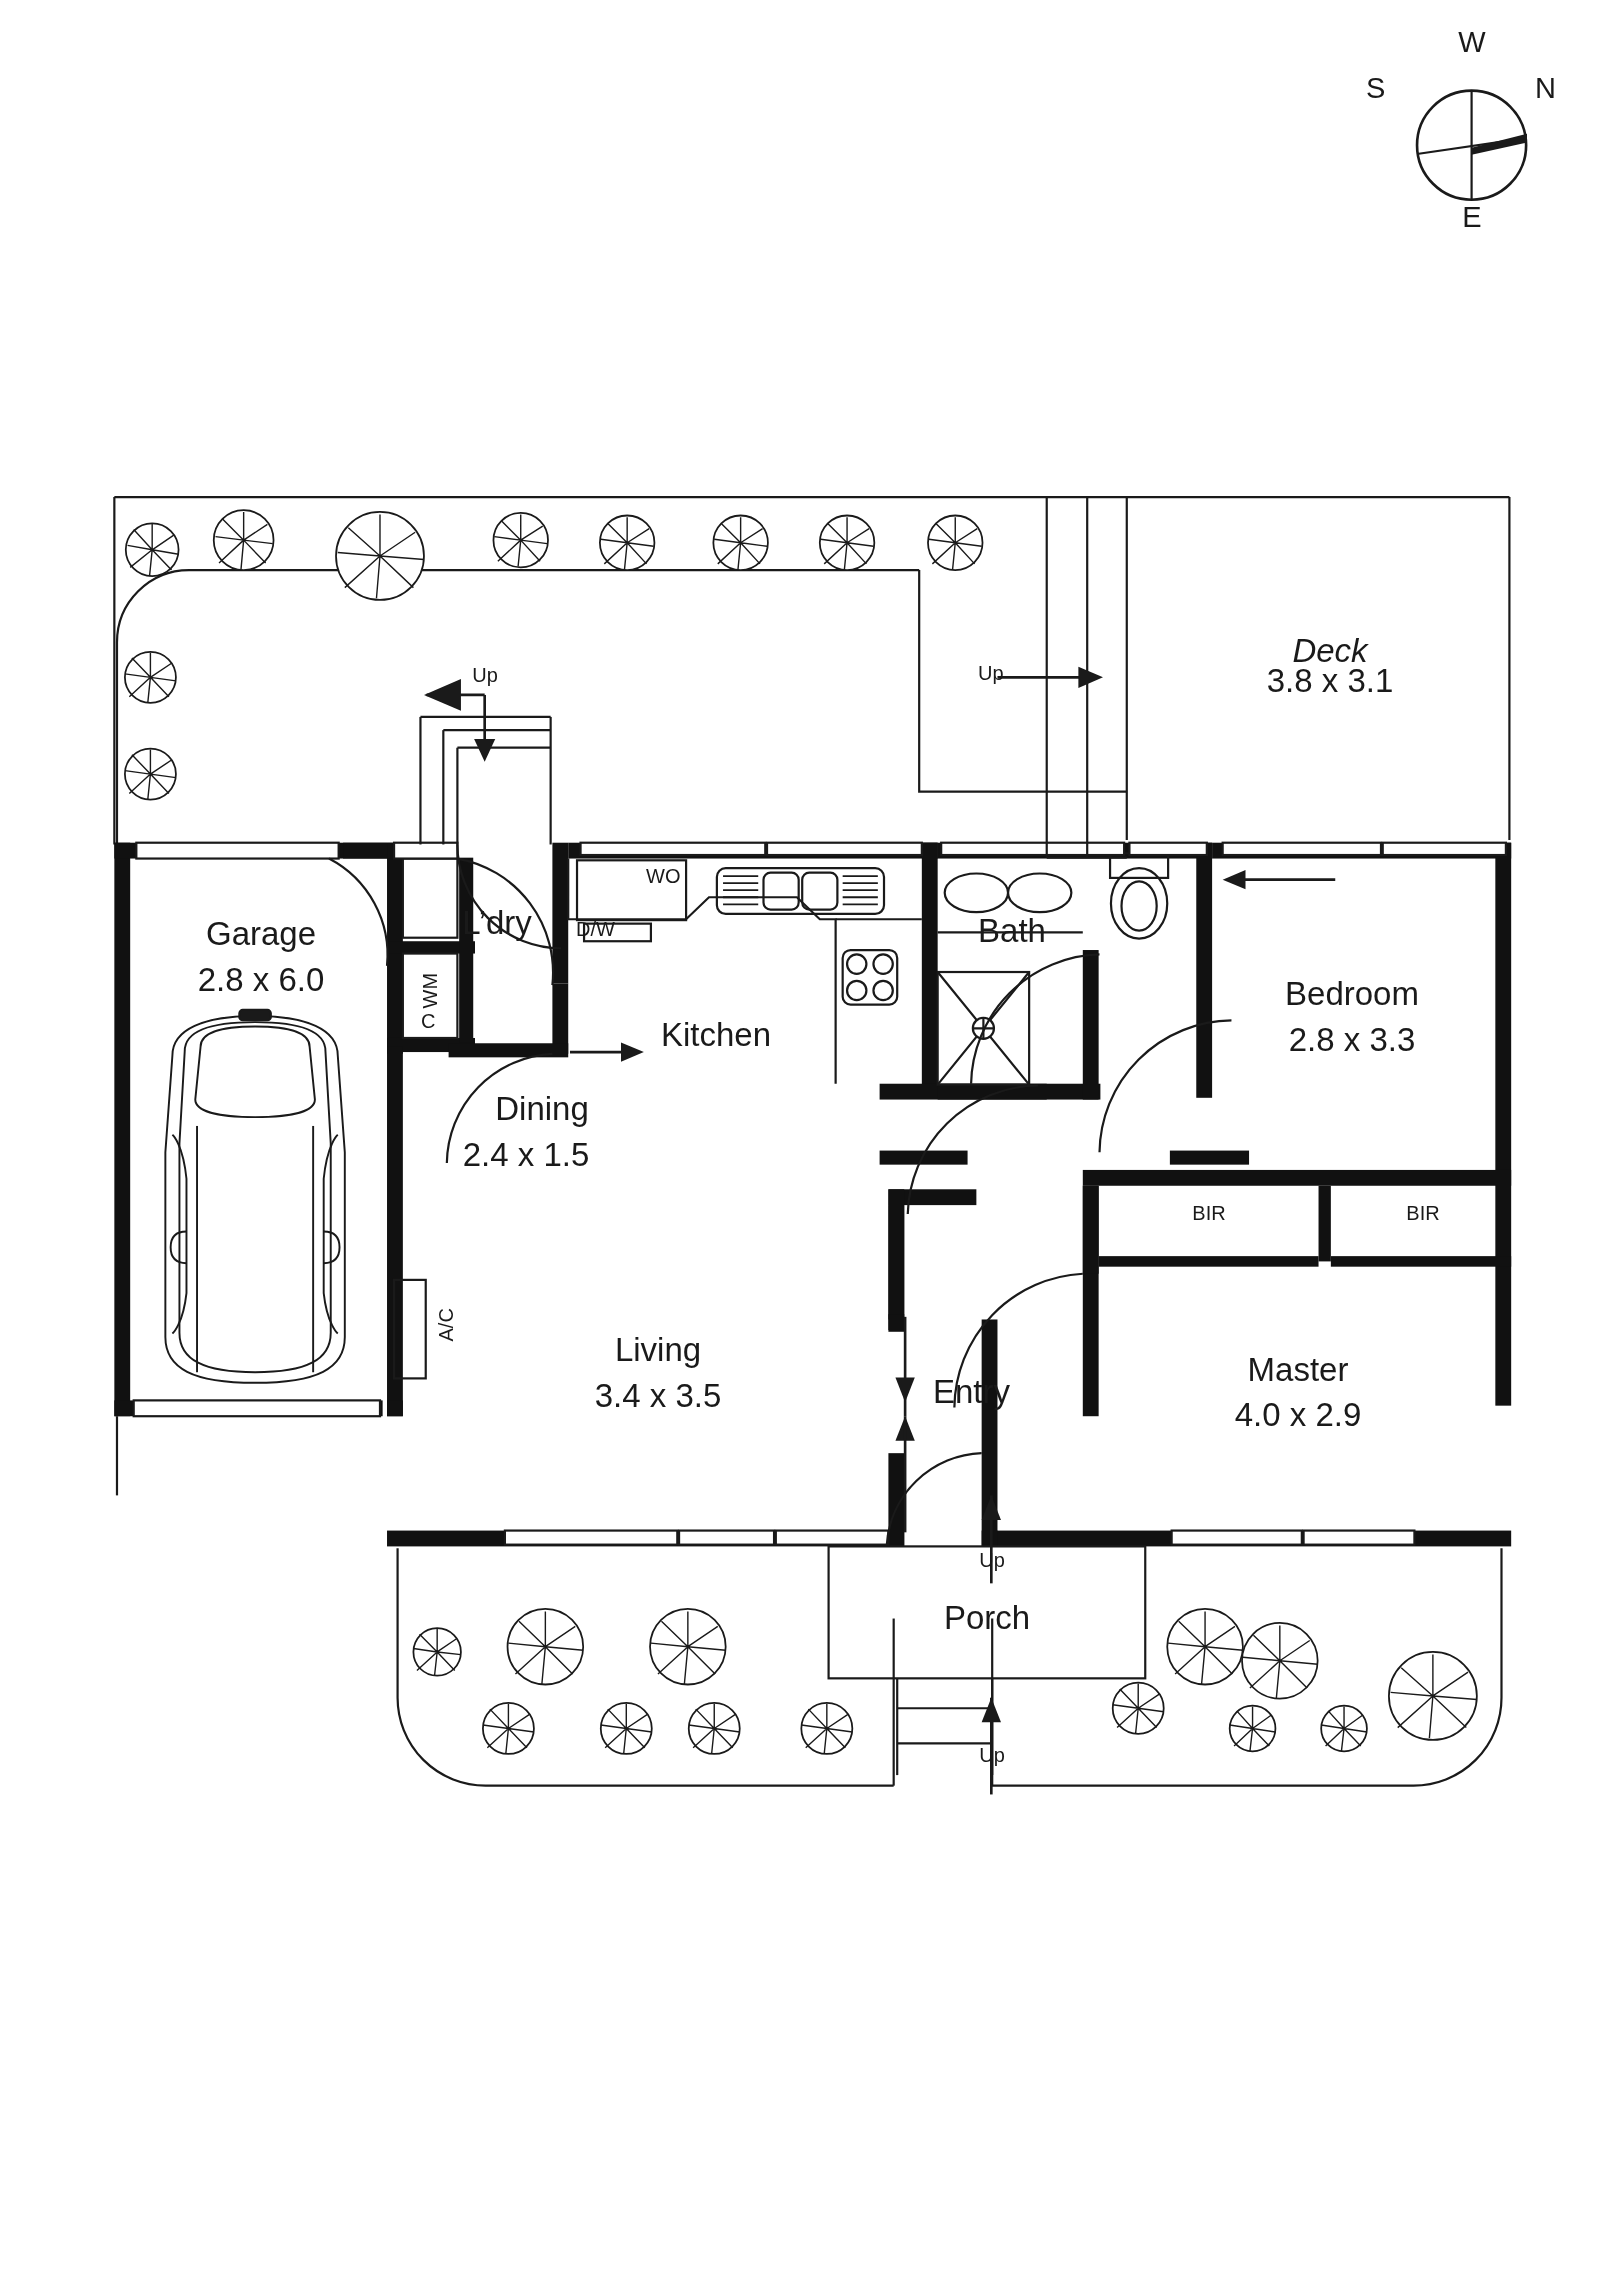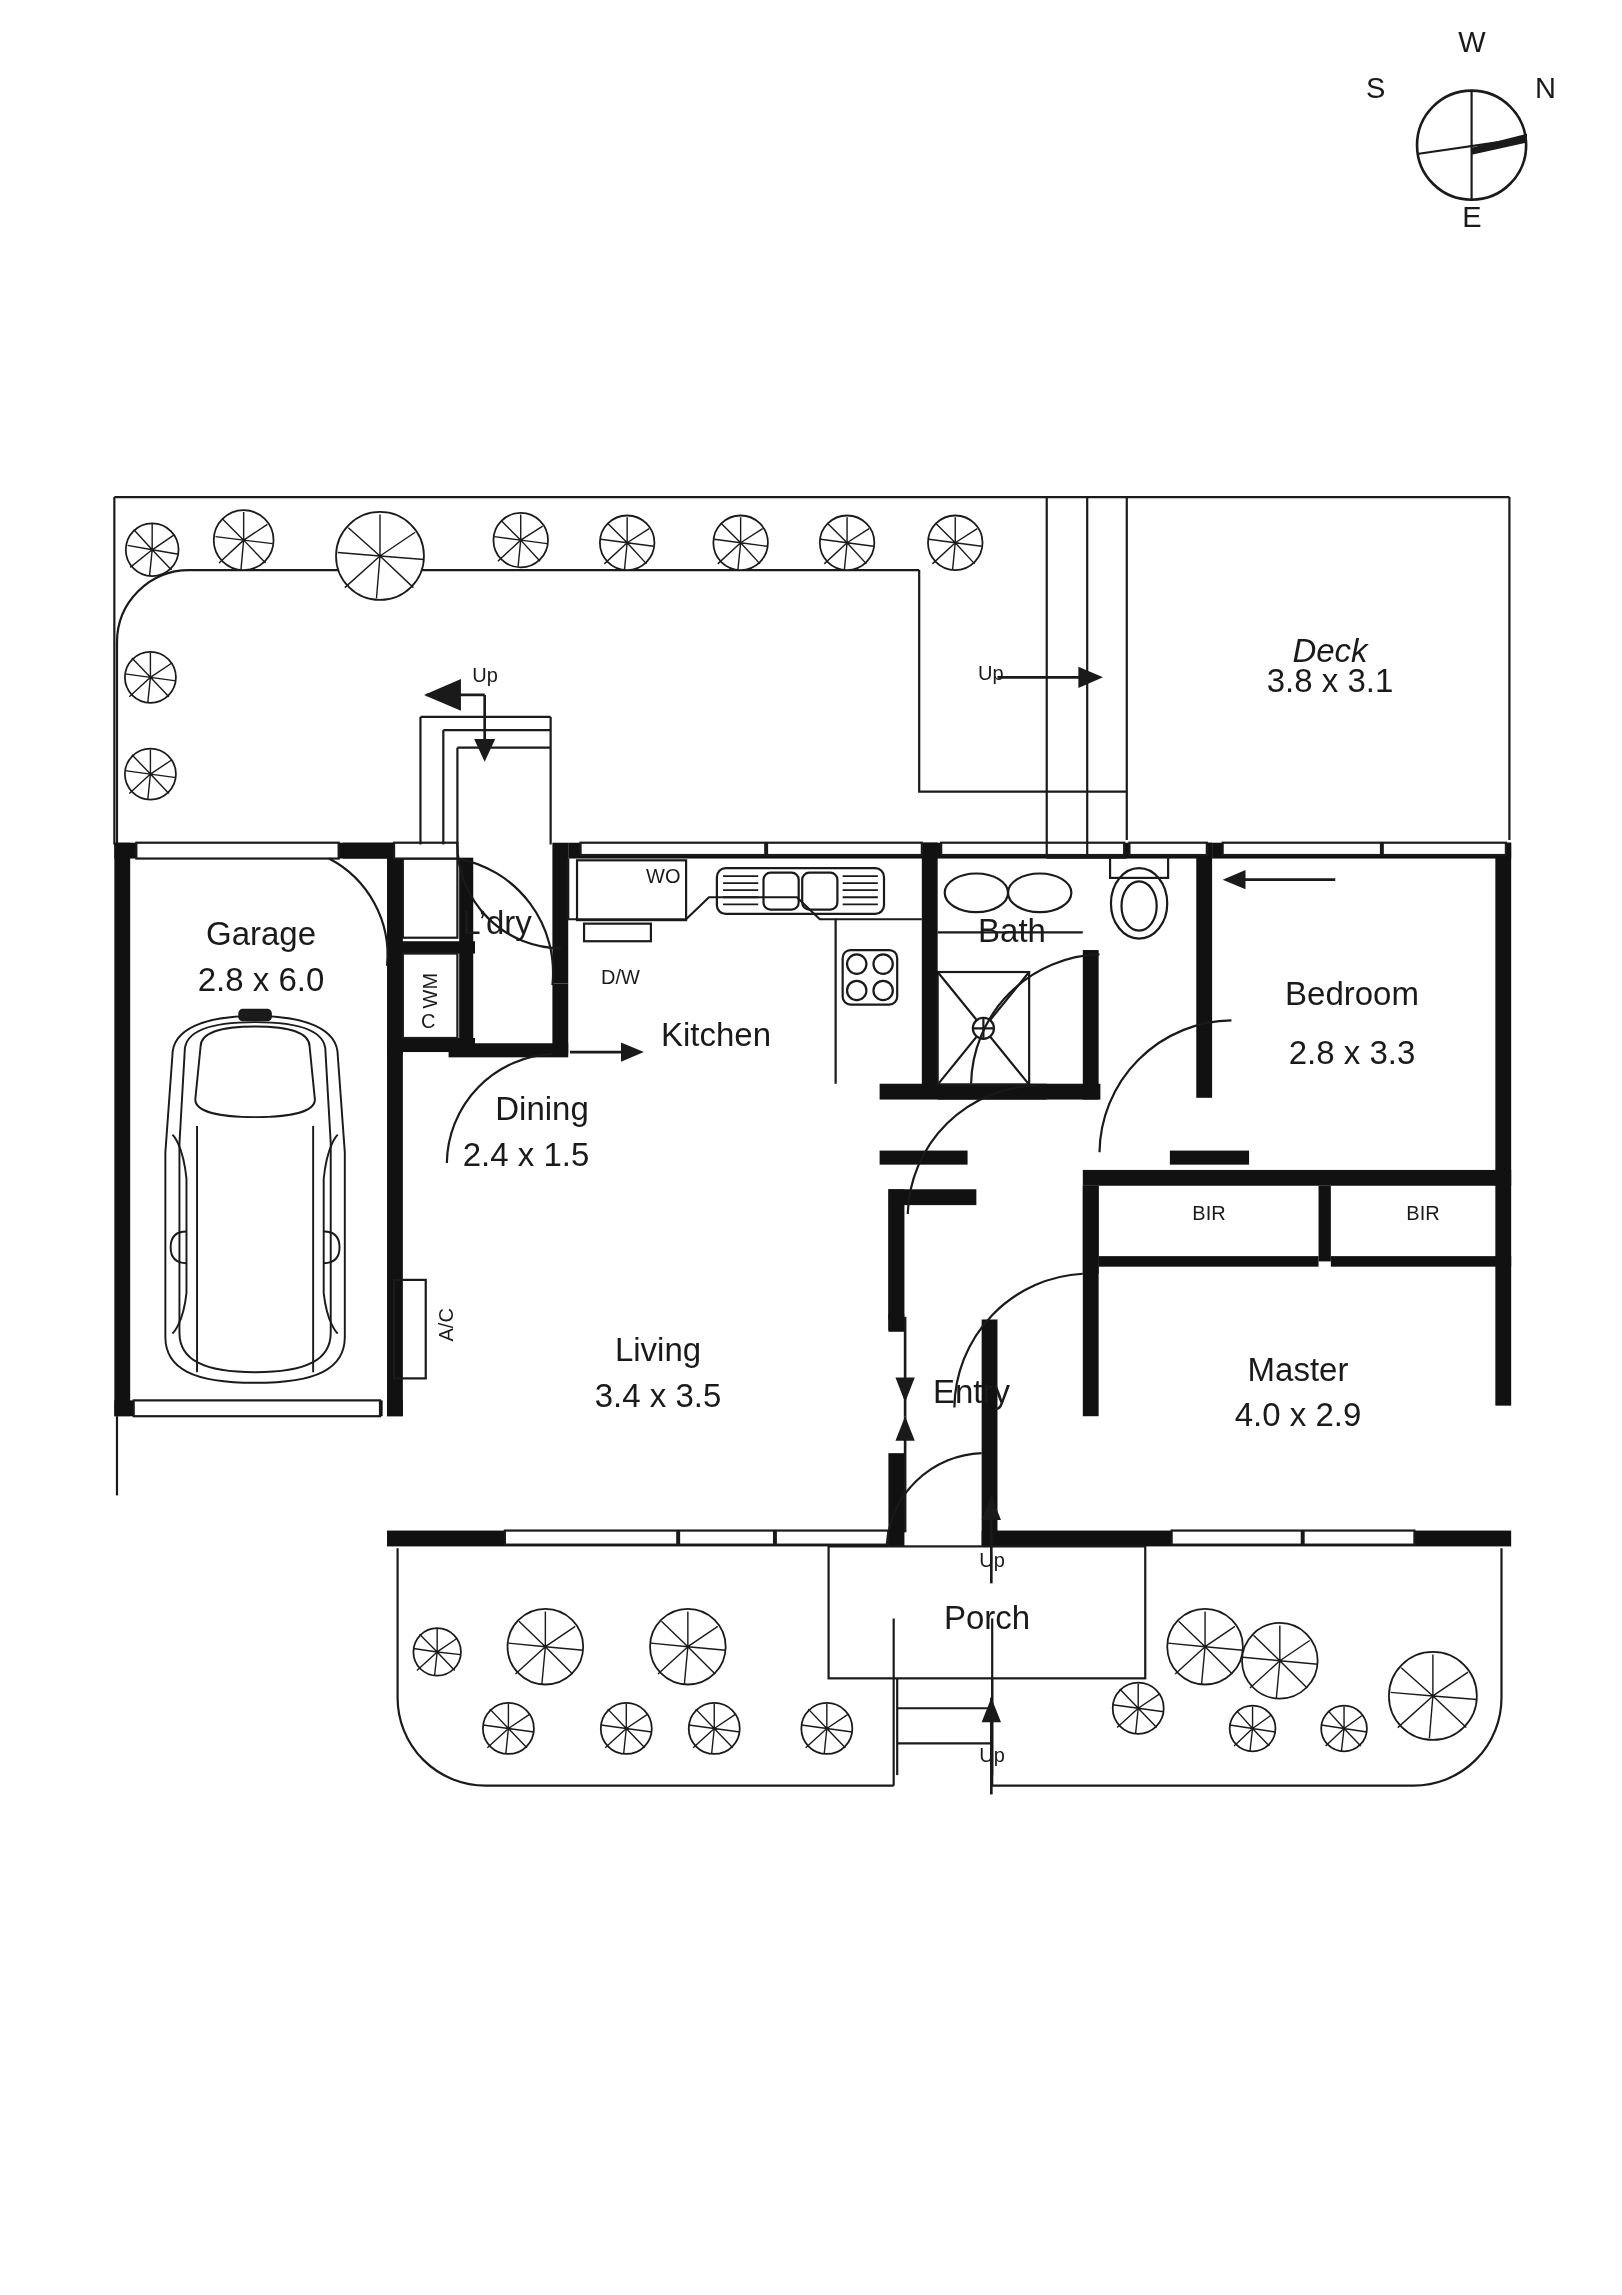--- a/index.html
+++ b/index.html
@@ -386,38 +386,38 @@
 <div class="txt room-name ctr" style="left:497px;top:904px;">L’dry</div>
 
 <div class="txt room-name ctr" style="left:716px;top:1016px;">Kitchen</div>
 
 <div class="txt room-name ctr" style="left:1012px;top:912px;">Bath</div>
 
 <div class="txt room-name ctr" style="left:1330px;top:632px;font-style:italic;">Deck</div>
 <div class="txt room-dim ctr" style="left:1330px;top:662px;">3.8 x 3.1</div>
 
 <div class="txt room-name ctr" style="left:1352px;top:975px;">Bedroom</div>
-<div class="txt room-dim ctr" style="left:1352px;top:1021px;margin-top:13px;">2.8 x 3.3</div>
+<div class="txt room-dim ctr" style="left:1352px;top:1021px;">2.8 x 3.3</div>
 
 <div class="txt room-name ctr" style="left:526px;top:1090px;margin-left:16px;">Dining</div>
 <div class="txt room-dim ctr" style="left:526px;top:1136px;">2.4 x 1.5</div>
 
 <div class="txt room-name ctr" style="left:658px;top:1331px;">Living</div>
 <div class="txt room-dim ctr" style="left:658px;top:1377px;">3.4 x 3.5</div>
 
 <div class="txt room-name ctr" style="left:1298px;top:1351px;">Master</div>
 <div class="txt room-dim ctr" style="left:1298px;top:1396px;">4.0 x 2.9</div>
 
 <div class="txt room-name" style="left:933px;top:1373px;">Entry</div>
 
 <div class="txt room-name ctr" style="left:987px;top:1599px;">Porch</div>
 
 <div class="txt small-lbl rot90" style="left:417px;top:984px;width:26px;text-align:center;">WM</div>
 <div class="txt small-lbl" style="left:421px;top:1010px;">C</div>
-<div class="txt small-lbl" style="left:601px;top:918px;margin-top:48px;">D/W</div>
+<div class="txt small-lbl" style="left:576px;top:918px;">D/W</div>
 <div class="txt small-lbl" style="left:646px;top:865px;">WO</div>
 <div class="txt small-lbl rot90" style="left:433px;top:1317px;width:26px;text-align:center;">A/C</div>
 <div class="txt small-lbl ctr" style="left:1209px;top:1202px;">BIR</div>
 <div class="txt small-lbl ctr" style="left:1423px;top:1202px;">BIR</div>
 
 <div class="txt up-lbl ctr" style="left:485px;top:664px;">Up</div>
 <div class="txt up-lbl" style="left:978px;top:662px;">Up</div>
 <div class="txt up-lbl ctr" style="left:992px;top:1549px;">Up</div>
 <div class="txt up-lbl ctr" style="left:992px;top:1744px;">Up</div>
 

